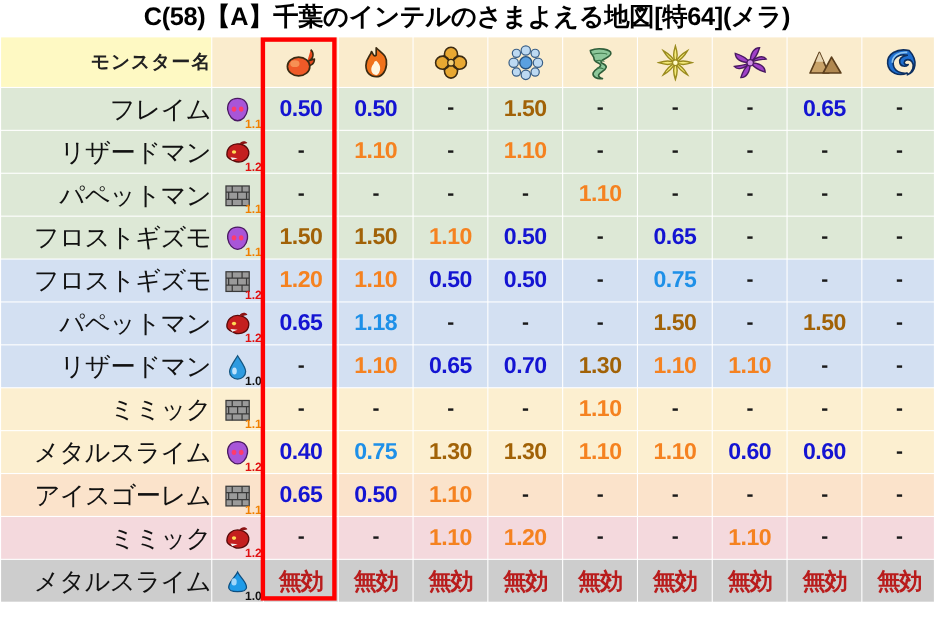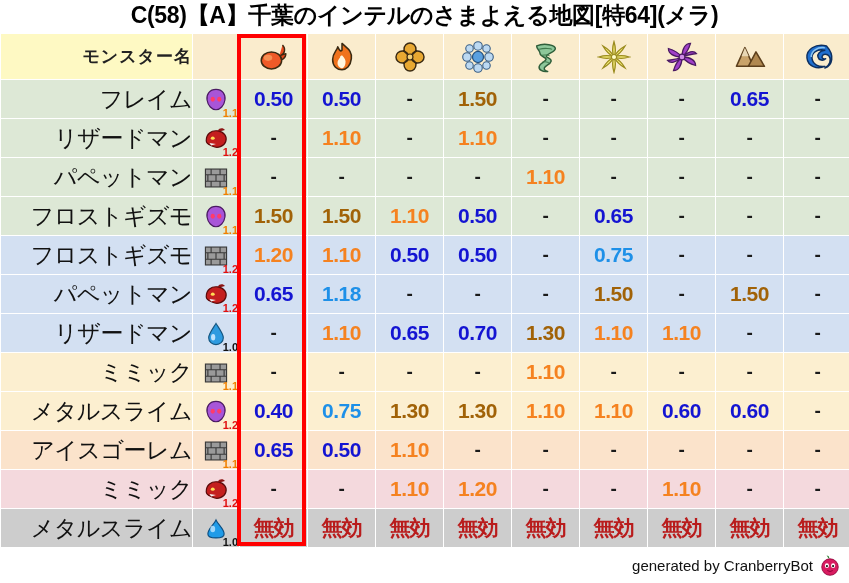--- a/index.html
+++ b/index.html
@@ -517,26 +517,14 @@
         <td class="data-cell bg-gray v-black">無効</td>
         <td class="data-cell bg-gray v-black">無効</td>
         <td class="data-cell bg-gray v-black">無効</td>
       </tr>
 
     </tbody>
   </table>
 
   <div id="hl-box"></div>
 
-  <div id="footer">
-    <span id="footer-text">generated by CranberryBot</span>
-    <svg class="berry" viewBox="0 0 32 32">
-      <path d="M15 6 C15 3 13 2 11 2 C13 4 13 6 15 7 Z" fill="#2e7d32"></path>
-      <circle cx="16" cy="19" r="12" fill="#d81b60" stroke="#8e0038" stroke-width="1.2"></circle>
-      <ellipse cx="11.5" cy="17" rx="3" ry="3.5" fill="#ffffff"></ellipse>
-      <ellipse cx="20.5" cy="17" rx="3" ry="3.5" fill="#ffffff"></ellipse>
-      <circle cx="11.5" cy="17.5" r="1.6" fill="#1a1a1a"></circle>
-      <circle cx="20.5" cy="17.5" r="1.6" fill="#1a1a1a"></circle>
-      <path d="M12 24 Q16 27 20 24" stroke="#8e0038" stroke-width="1.4" fill="none"></path>
-    </svg>
-  </div>
 
 </div>
 
 </body></html>

